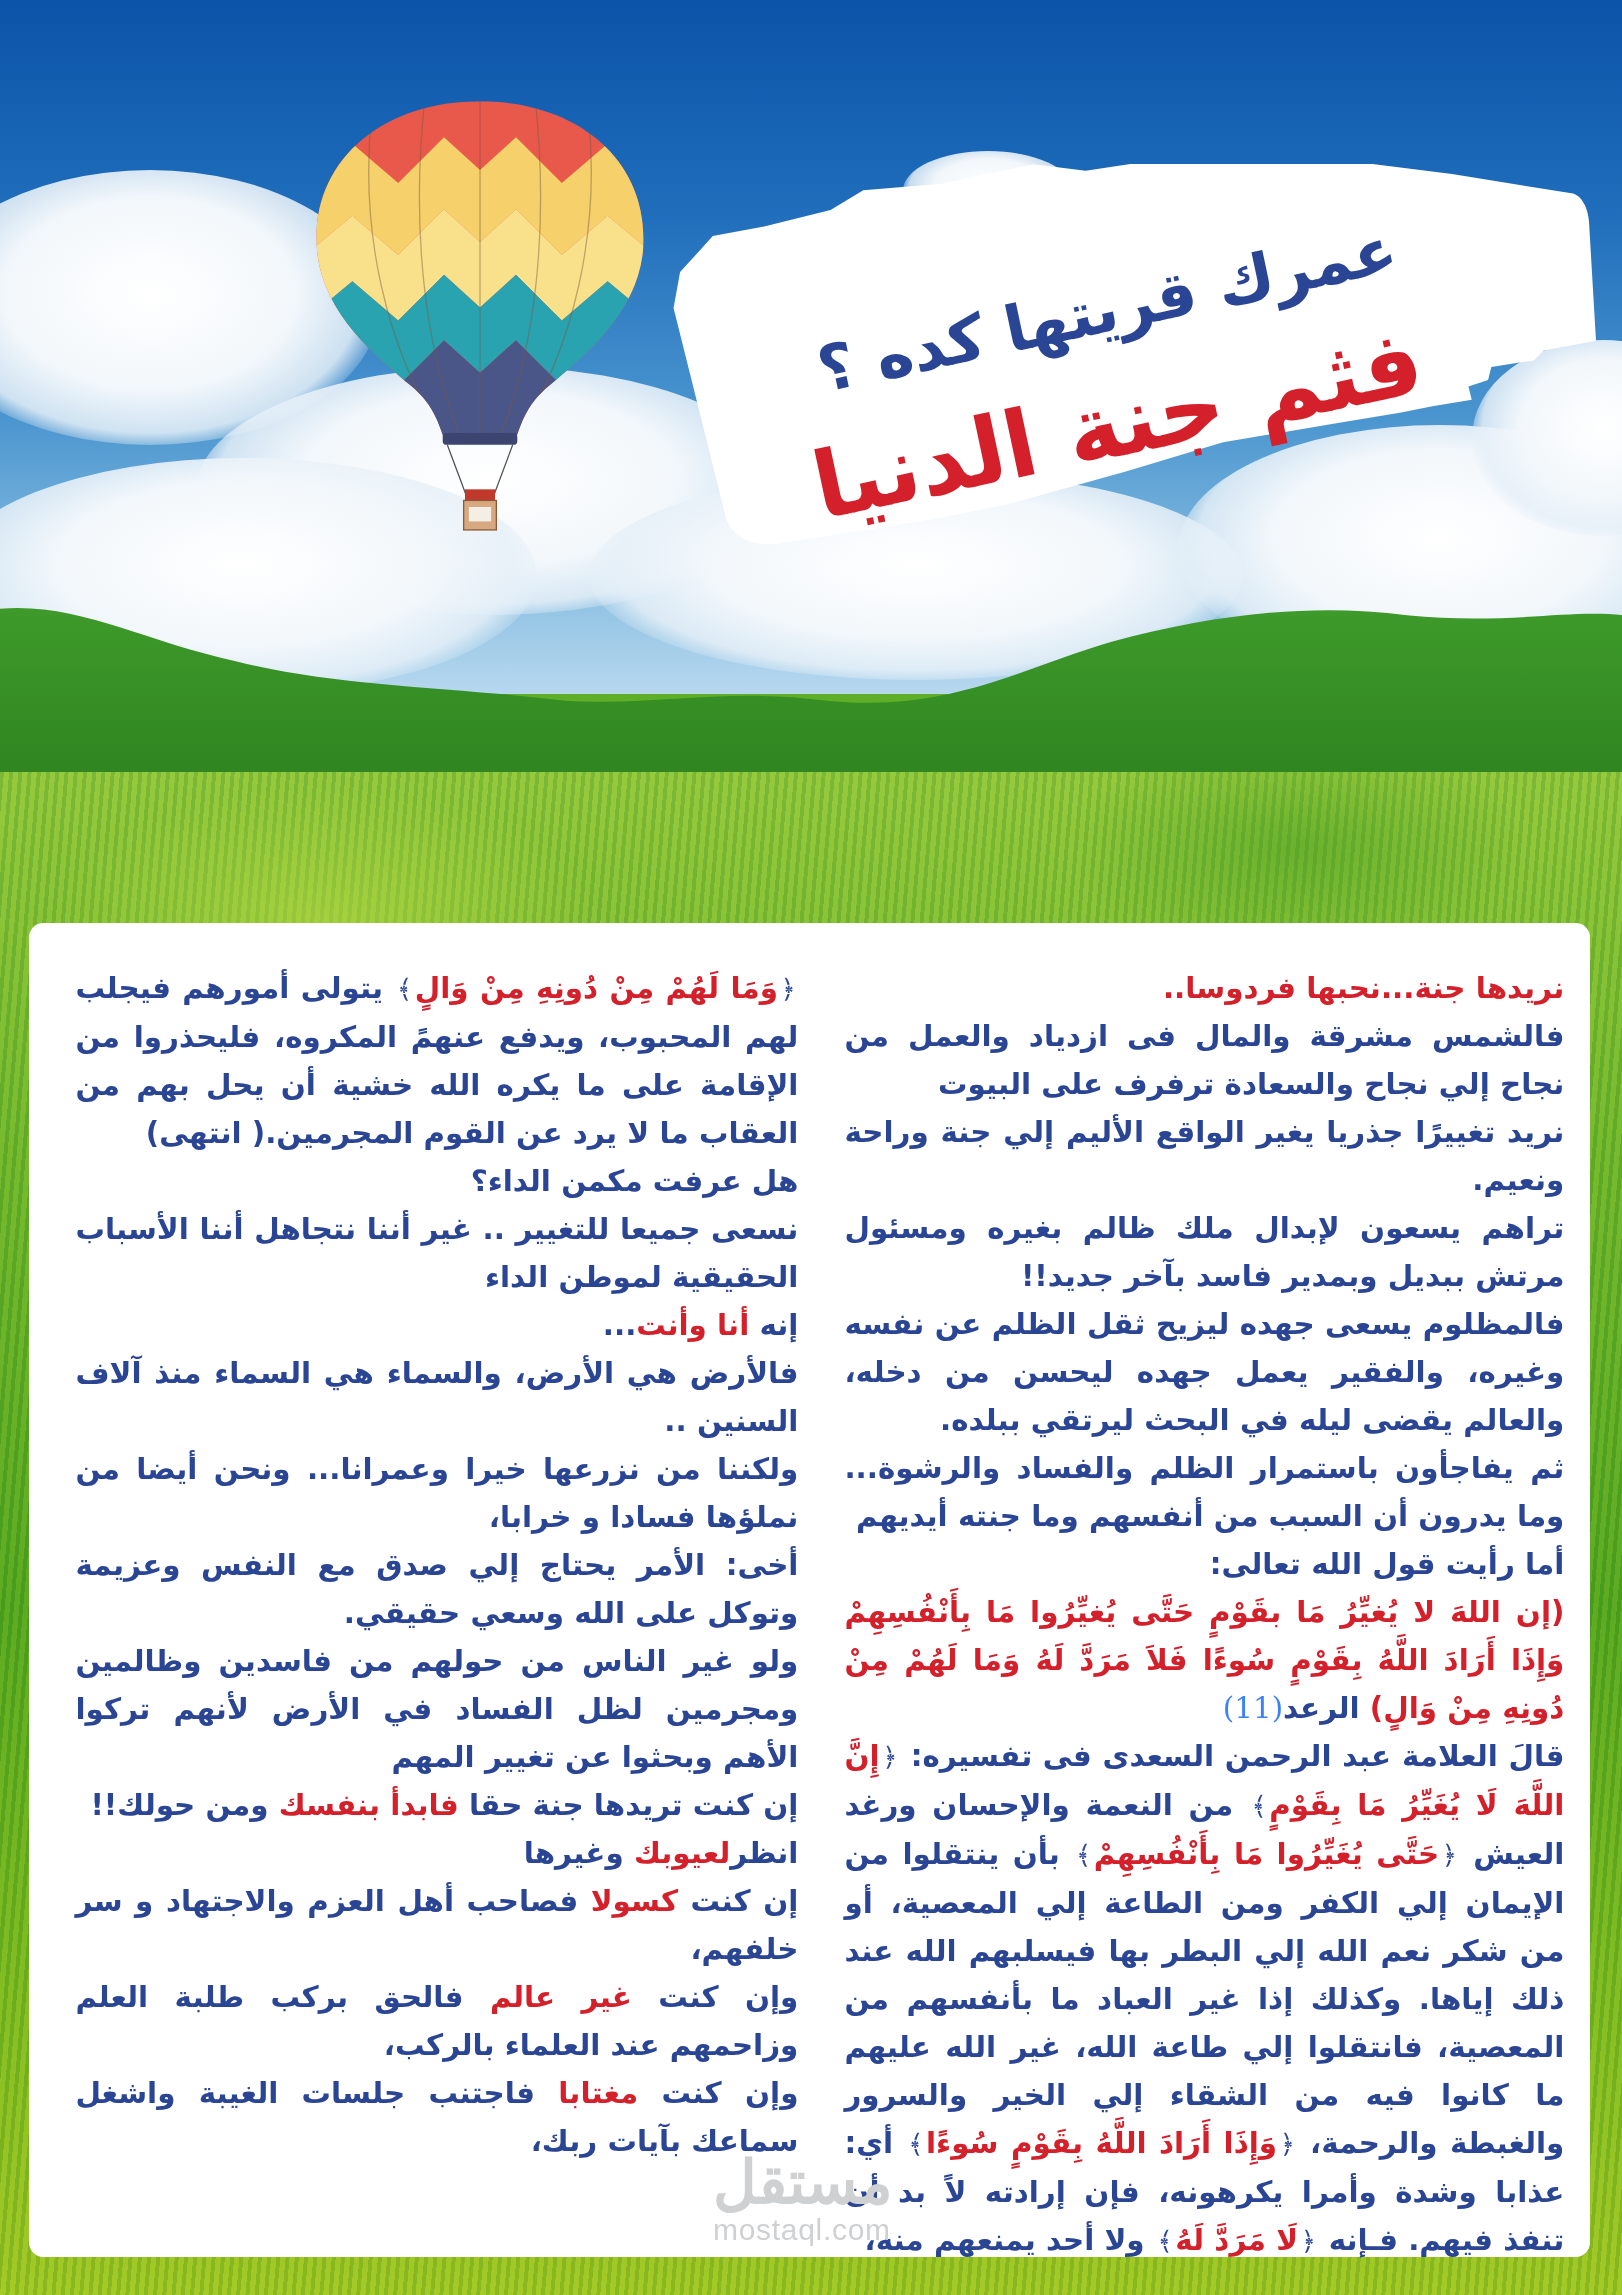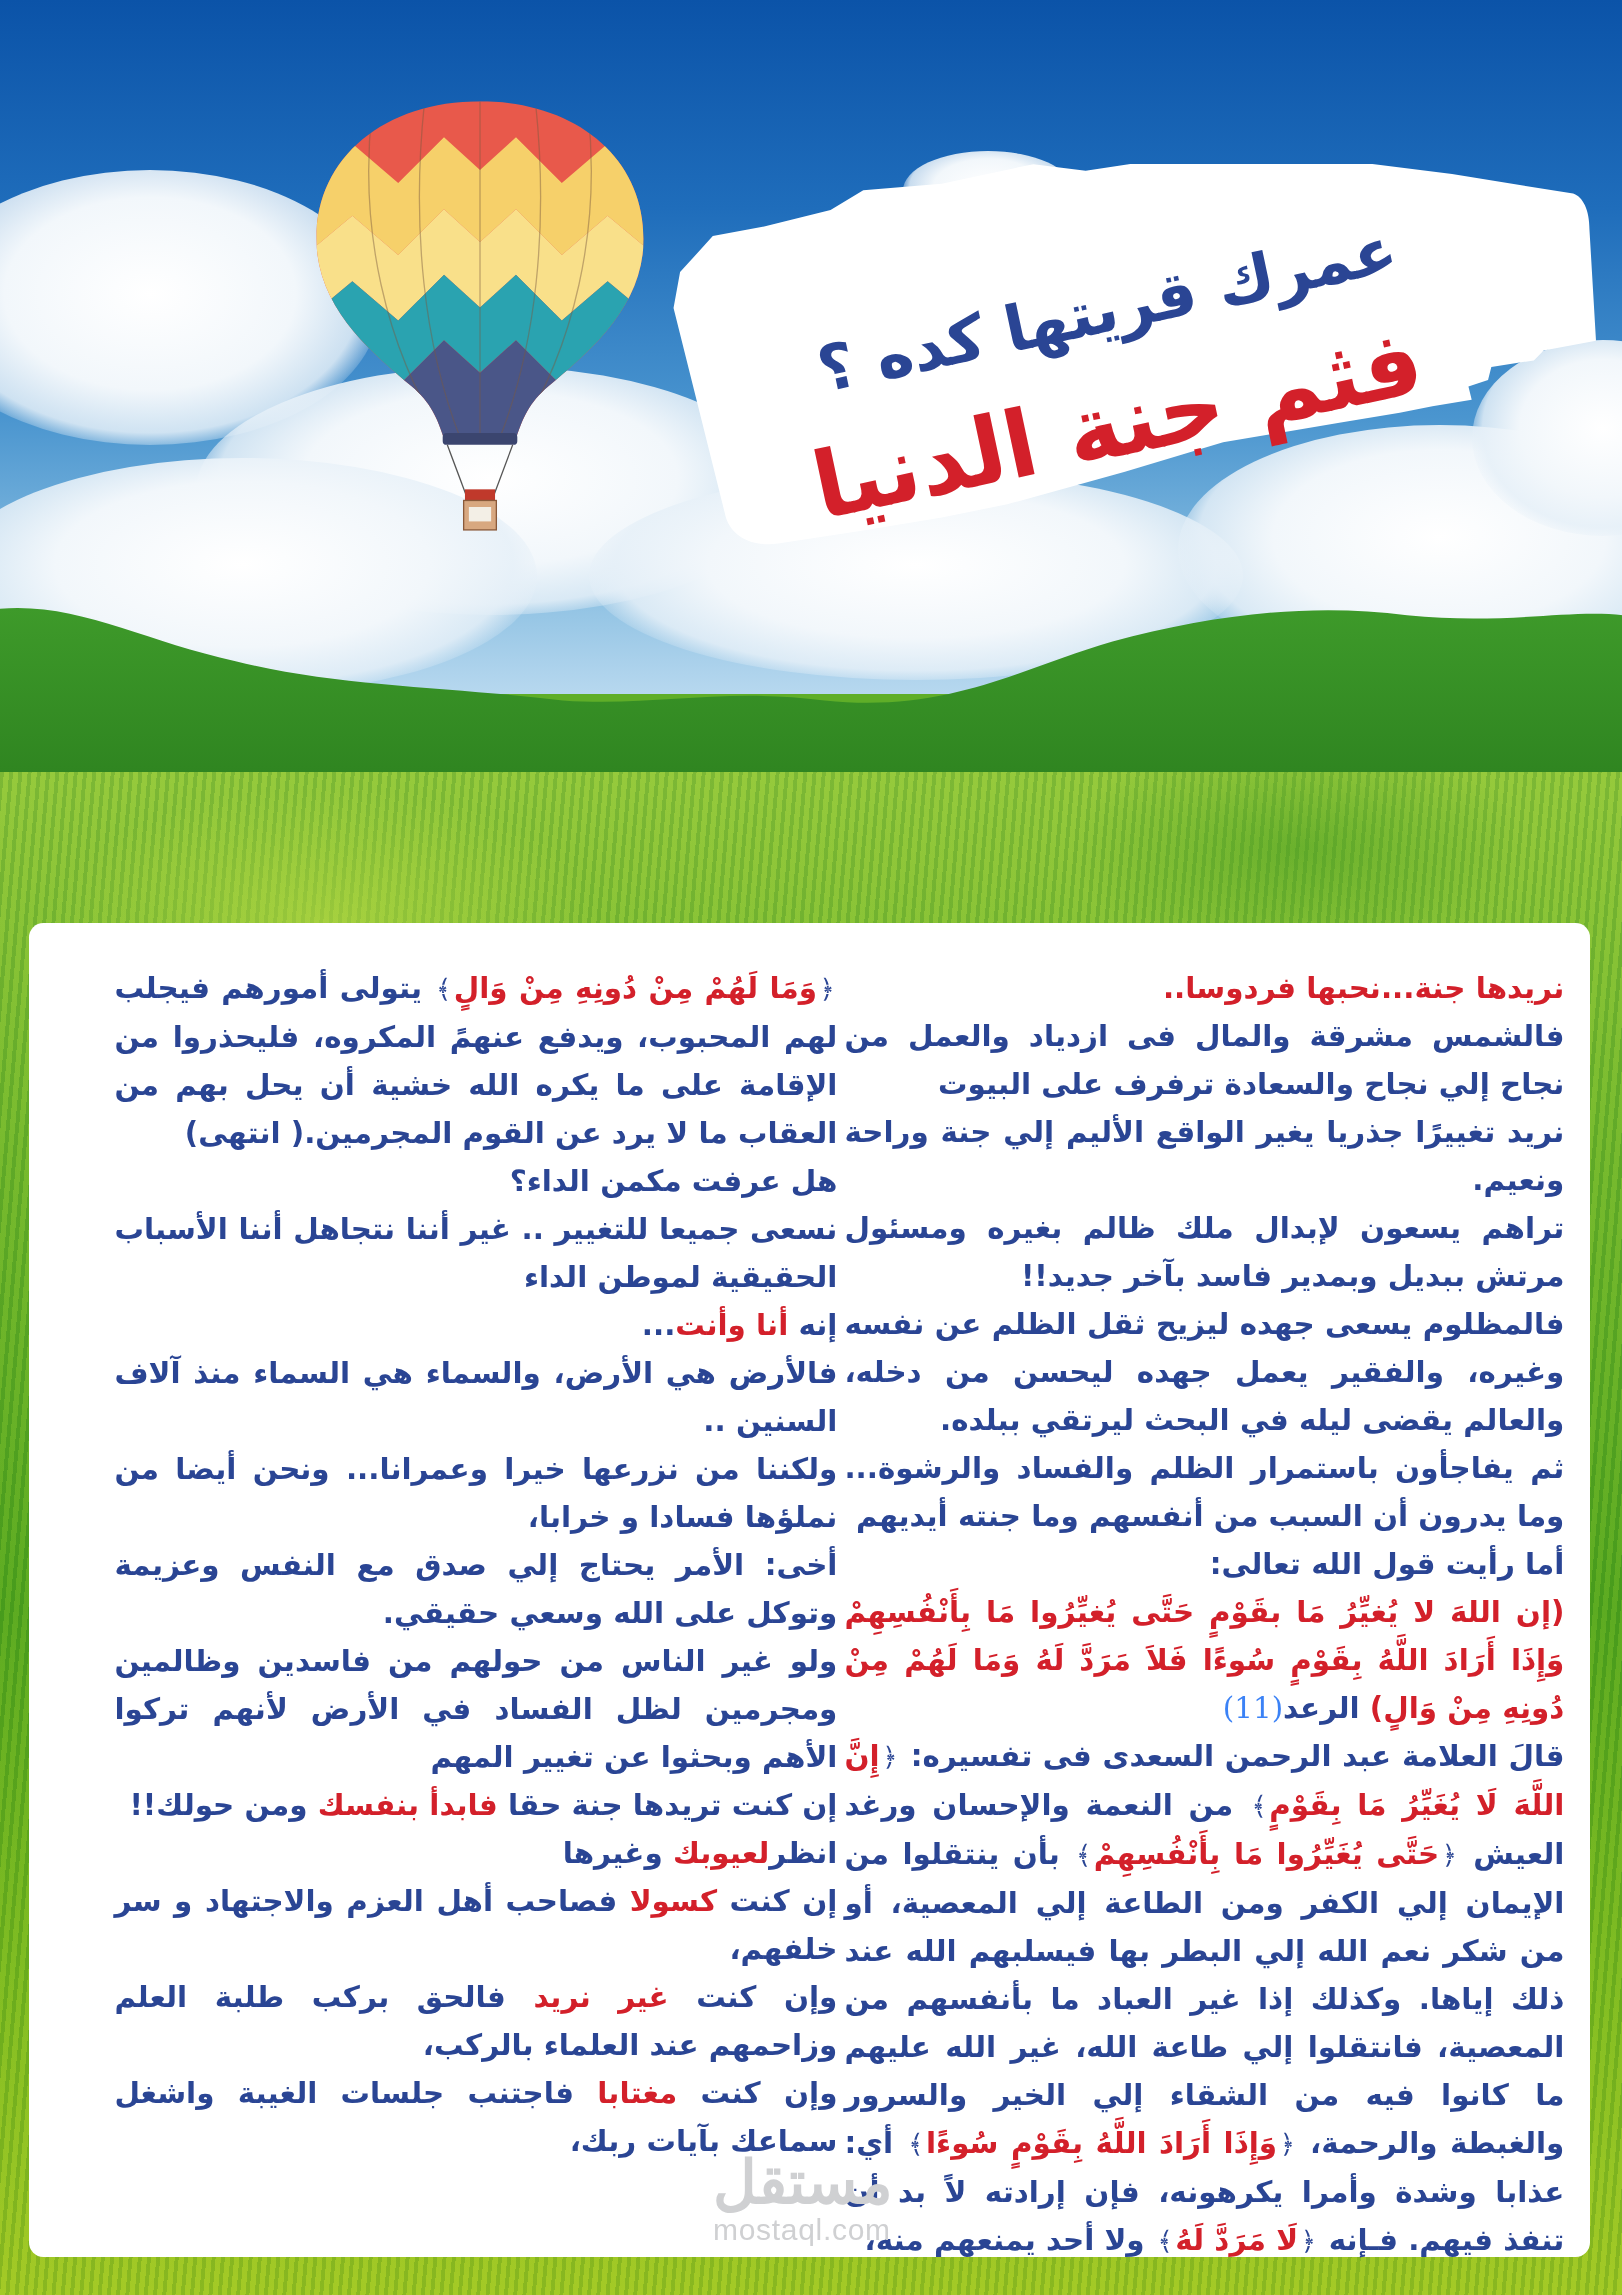--- a/index.html
+++ b/index.html
@@ -54,21 +54,21 @@
     }
     
     .panel {
       position: absolute; left: 29.4px; top: 923px; width: 1561px; height: 1334px;
       background: #ffffff; border-radius: 14.4px;
     }
     .column {
       position: absolute; top: 41px; direction: rtl; text-align: justify;
       color: #2a4594; font-weight: bold;
       font-family: "DejaVu Sans", sans-serif;
-      font-size: 29.4px; line-height: 48px; margin-left: 39px;
+      font-size: 29.4px; line-height: 48px;
     }
     .col-right { right: 26px; width: 720px; }
     .col-left  { left: 46px;  width: 723px; }
     .para { display: block; }
     .red { color: #d3202a; }
     .ayah-num { font-family: "DejaVu Serif", serif; font-weight: normal; color: #3b82f6; }
     .orn {
       display: inline-block; color: #2a4594; font-weight: normal;
       font-size: 26px; margin: 0 2.6px; font-family: "DejaVu Sans", sans-serif;
     }
@@ -195,21 +195,21 @@
       <span>انظر</span><span class="red">لعيوبك</span>
       <span>وغيرها</span>
     </span>
     <span class="para">
       <span>إن كنت</span>
       <span class="red">كسولا</span>
       <span>فصاحب أهل العزم والاجتهاد و سر خلفهم،</span>
     </span>
     <span class="para">
       <span>وإن كنت</span>
-      <span class="red">غير نريد</span>
+      <span class="red">غير عالم</span>
       <span>فالحق بركب طلبة العلم وزاحمهم عند العلماء بالركب،</span>
     </span>
     <span class="para">
       <span>وإن كنت</span>
       <span class="red">مغتابا</span>
       <span>فاجتنب جلسات الغيبة واشغل سماعك بآيات ربك،</span>
     </span>
   </div>
 </div>
 

